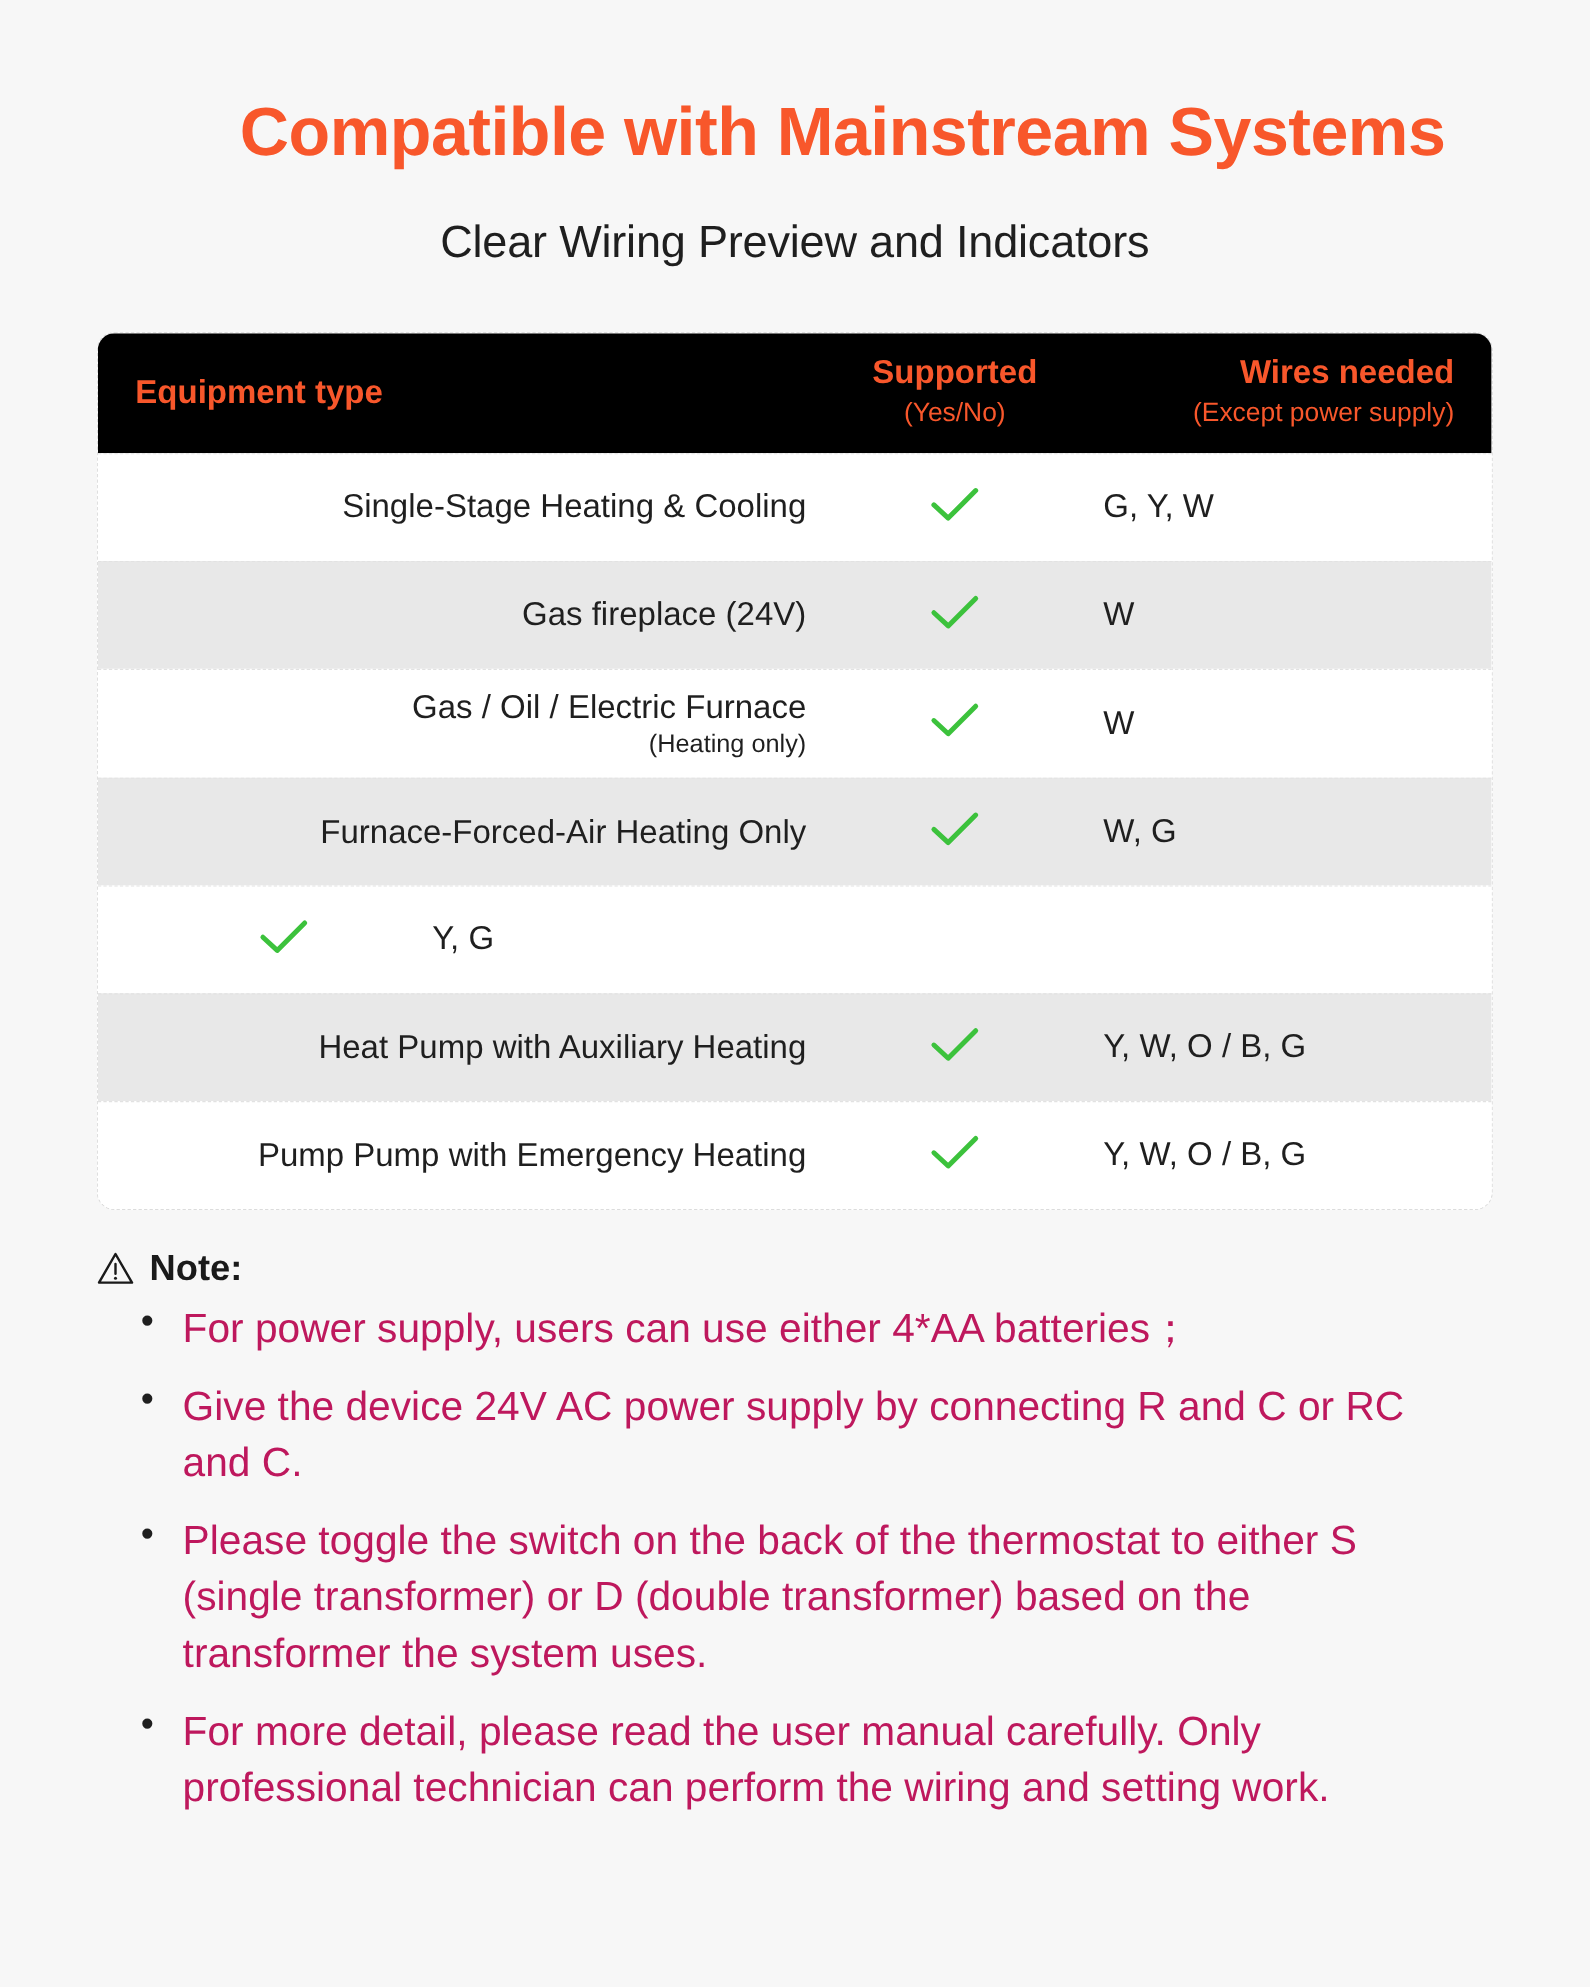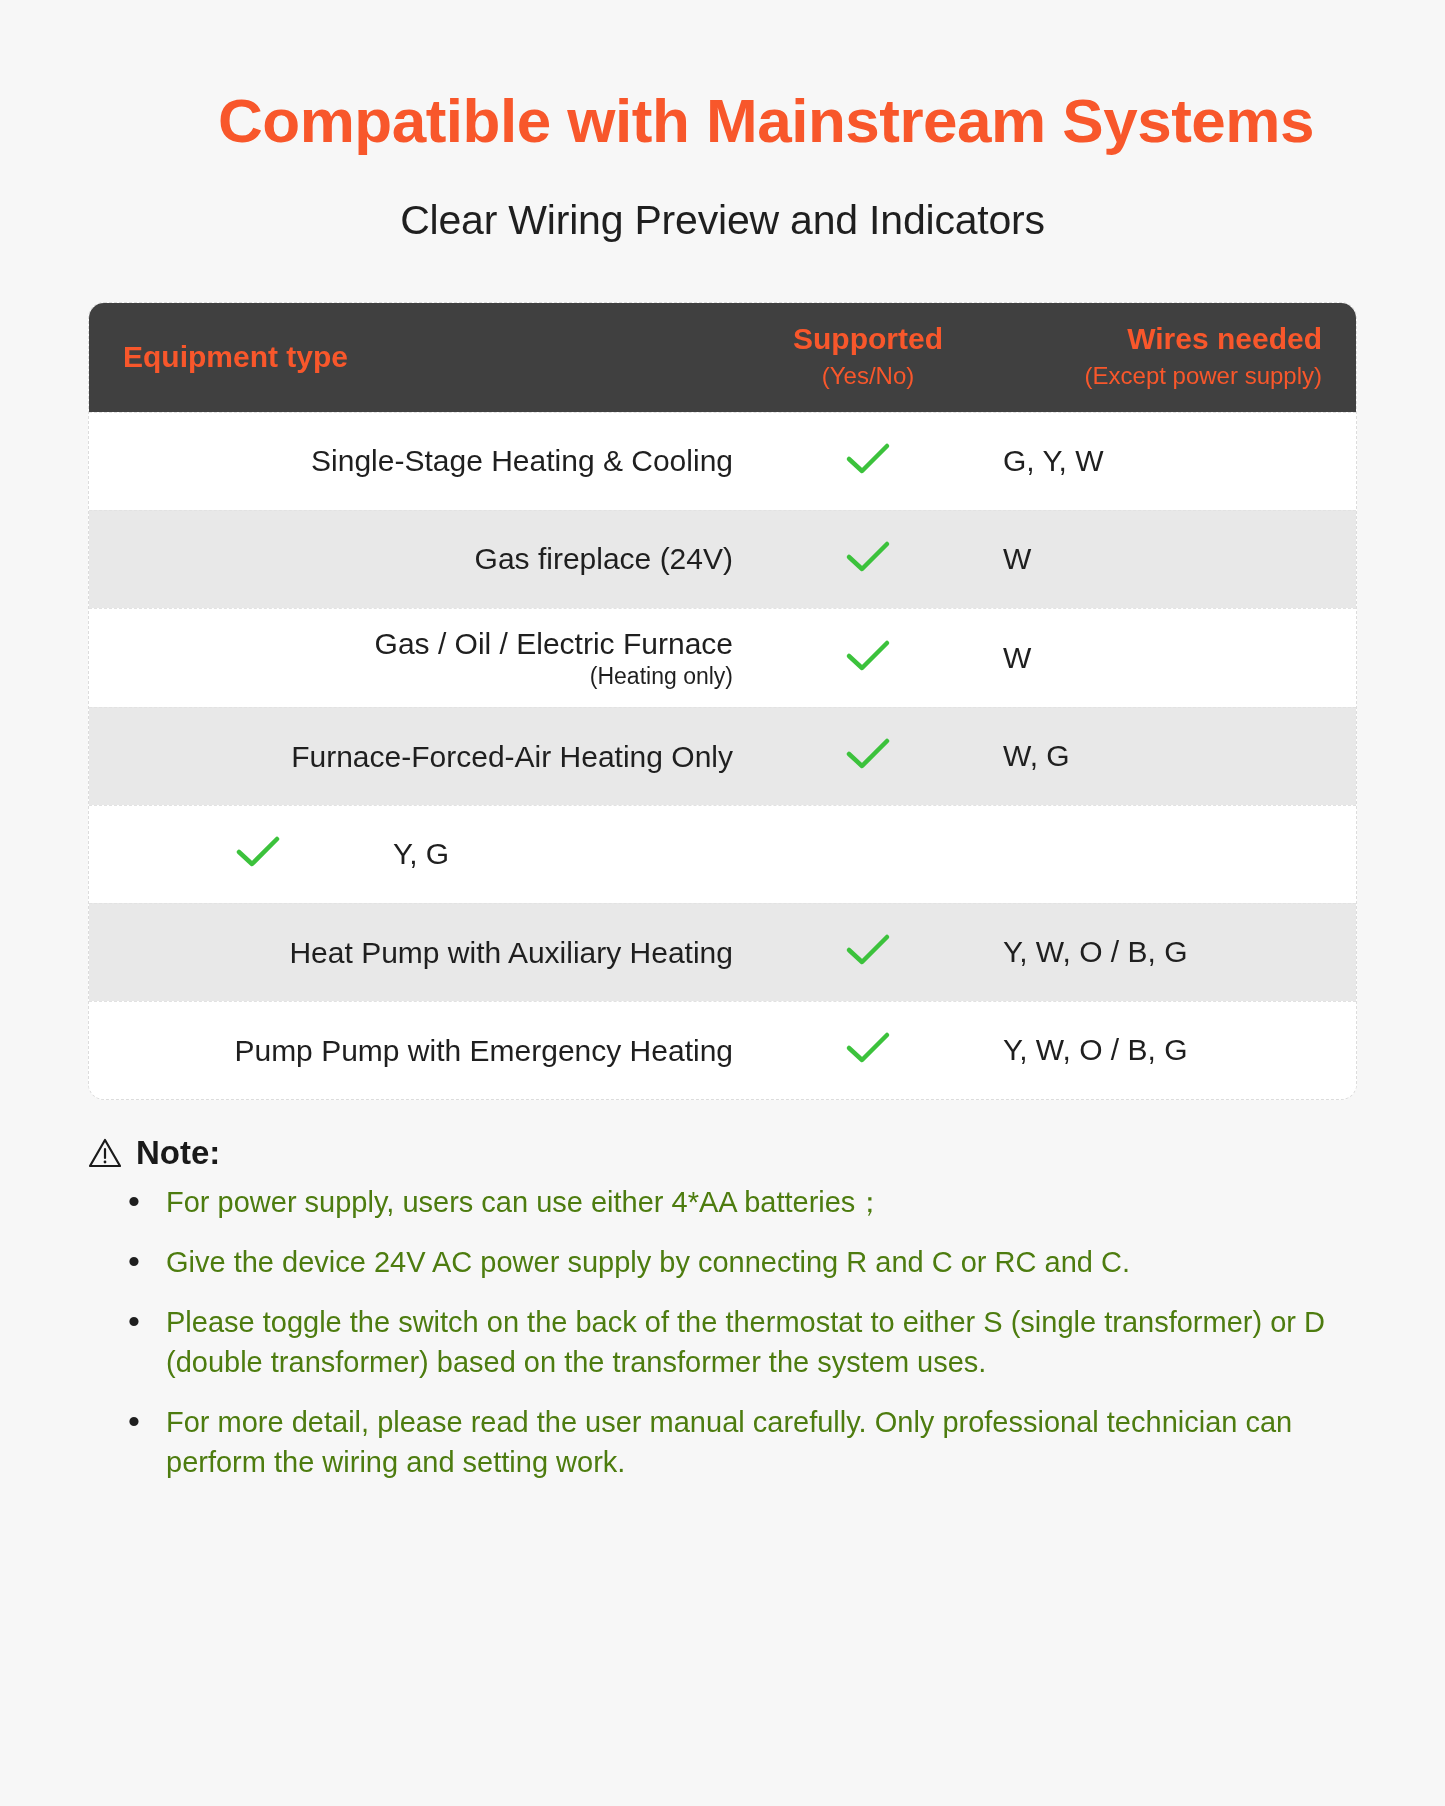--- a/index.html
+++ b/index.html
@@ -44,21 +44,21 @@
   
   .table-wrap {
     margin: 58px 88px 0 88px;
     background: #ffffff;
     border-radius: 16px;
     overflow: hidden;
     border: 1px dashed #dcdcdc;
     box-sizing: border-box;
   }
   .thead {
-    background: #404040;
+    background: #000000;
     display: flex;
     align-items: center;
     padding: 18px 34px 20px 34px;
     box-sizing: border-box;
     min-height: 108px;
   }
   .th {
     color: #f8572b;
     font-weight: bold;
     font-size: 30px;
@@ -142,23 +142,23 @@
     font-weight: bold;
     color: #1a1a1a;
   }
   ul.notes {
     list-style: none;
     margin: 6px 0 0 0;
     padding: 0 30px 0 30px;
   }
   ul.notes li {
     position: relative;
-    font-size: 29px;
+    font-size: 37px;
     line-height: 1.38;
-    color: #4d7c0f;
+    color: #be185d;
     padding: 0 0 20px 48px;
   }
   ul.notes li::before {
     content: "•";
     position: absolute;
     left: 10px;
     top: -2px;
     font-size: 34px;
     line-height: 1.25;
     color: #1f1f1f;

